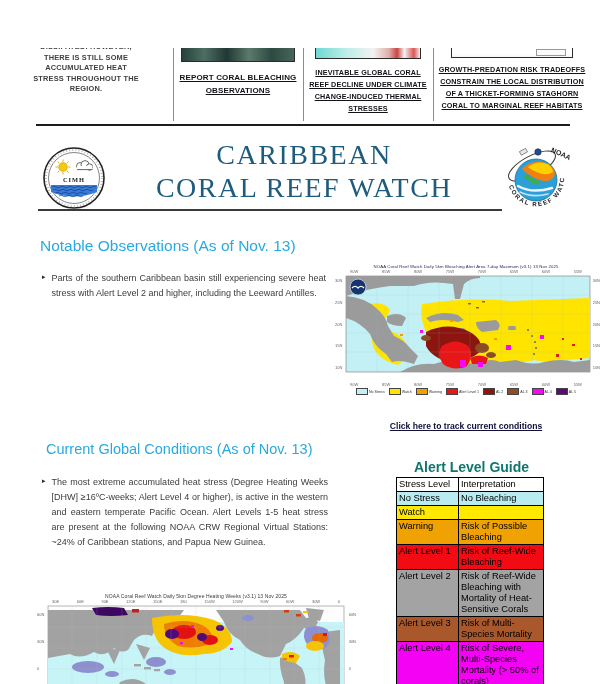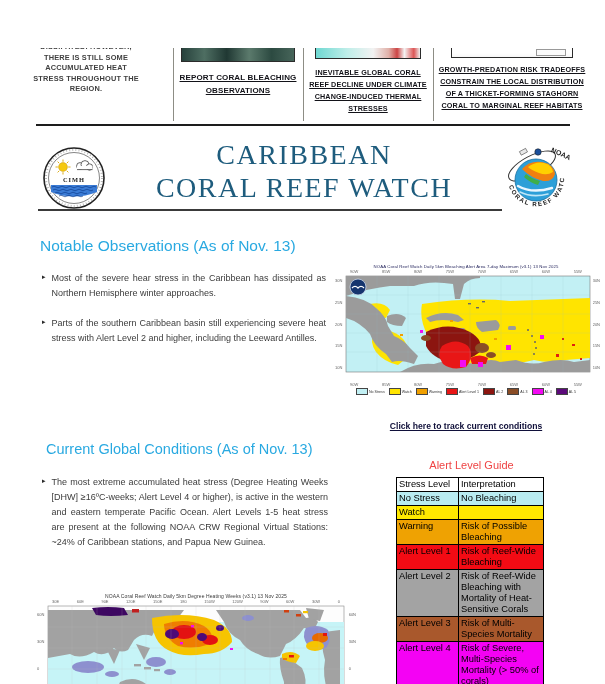--- a/index.html
+++ b/index.html
@@ -29,21 +29,21 @@
   .map-title{font-size:4.3px;color:#27275e;text-align:center;letter-spacing:.1px;}
   .tickrow{display:flex;justify-content:space-between;font-size:4px;color:#666;}
   .latcol{display:flex;flex-direction:column;justify-content:space-between;font-size:4px;color:#666;}
   .legend{display:flex;justify-content:center;gap:4px;margin-top:1px;}
   .legend .li{display:flex;align-items:center;gap:1px;}
   .legend .box{width:10px;height:5px;border:.5px solid #444;}
   .legend .lb{font-size:3.6px;color:#333;}
   .track-link{font-size:8.6px;font-weight:bold;text-decoration:underline;color:#10103a;text-align:center;display:block;}
 
   
-  .alert-h{color:#ef4444;font-weight:400;font-size:11px;text-align:center;}
+  .alert-h{color:#0f766e;font-weight:700;font-size:14px;text-align:center;}
   table.alert{border-collapse:collapse;width:147px;table-layout:fixed;border-radius:15px;}
   table.alert td,table.alert th{border:1px solid #000;font-size:9.3px;line-height:11px;
        padding:1px 2px;vertical-align:top;text-align:left;font-weight:normal;color:#000;
        font-family:"Liberation Sans",sans-serif;word-wrap:break-word;}
   table.alert col.c1{width:62px;} table.alert col.c2{width:85px;}
 </style>
 </head>
 <body>
 
 <div id="page">
@@ -134,24 +134,20 @@
       <textPath href="#ringpath" startOffset="4">CORAL REEF WATCH</textPath>
     </text>
   </svg>
 
   <div class="abs title-underline" style="left:38px;top:161px;width:464px;"></div>
 
   <div class="abs section-h" style="left:40px;top:189px;font-size:15.5px;">Notable Observations (As of Nov. 13)</div>
 
   <div class="abs bullets" style="left:42px;top:223px;width:284px;">
 
-      <div class="bullet">
-        <span class="marker">▸</span>
-        <span class="btext">Most of the severe hear stress in the Caribbean has dissipated as Northern Hemisphere winter approaches.</span>
-      </div>
 
       <div class="bullet">
         <span class="marker">▸</span>
         <span class="btext">Parts of the southern Caribbean basin still experiencing severe heat stress with Alert Level 2 and higher, including the Leeward Antilles.</span>
       </div>
     </div>
 
   <div class="abs" style="left:330px;top:216px;width:272px;">
     <div class="map-title">NOAA Coral Reef Watch Daily 5km Bleaching Alert Area 7-day Maximum  (v3.1)   13 Nov 2025</div>
     <div class="tickrow" style="padding:0 20px;">

